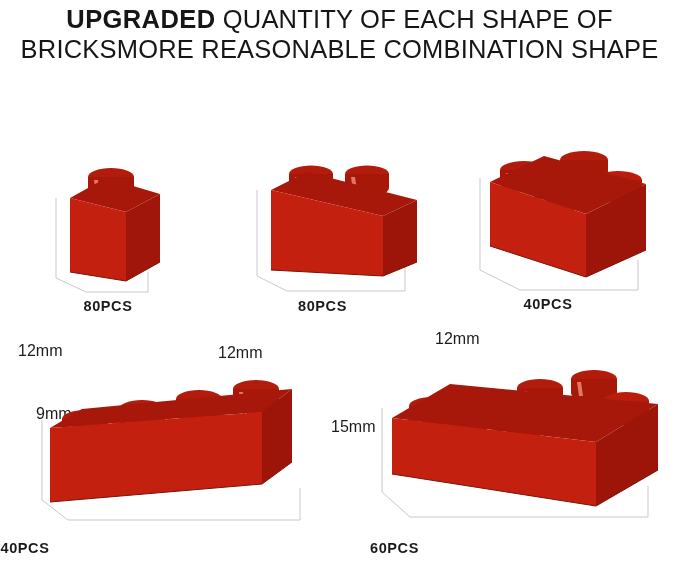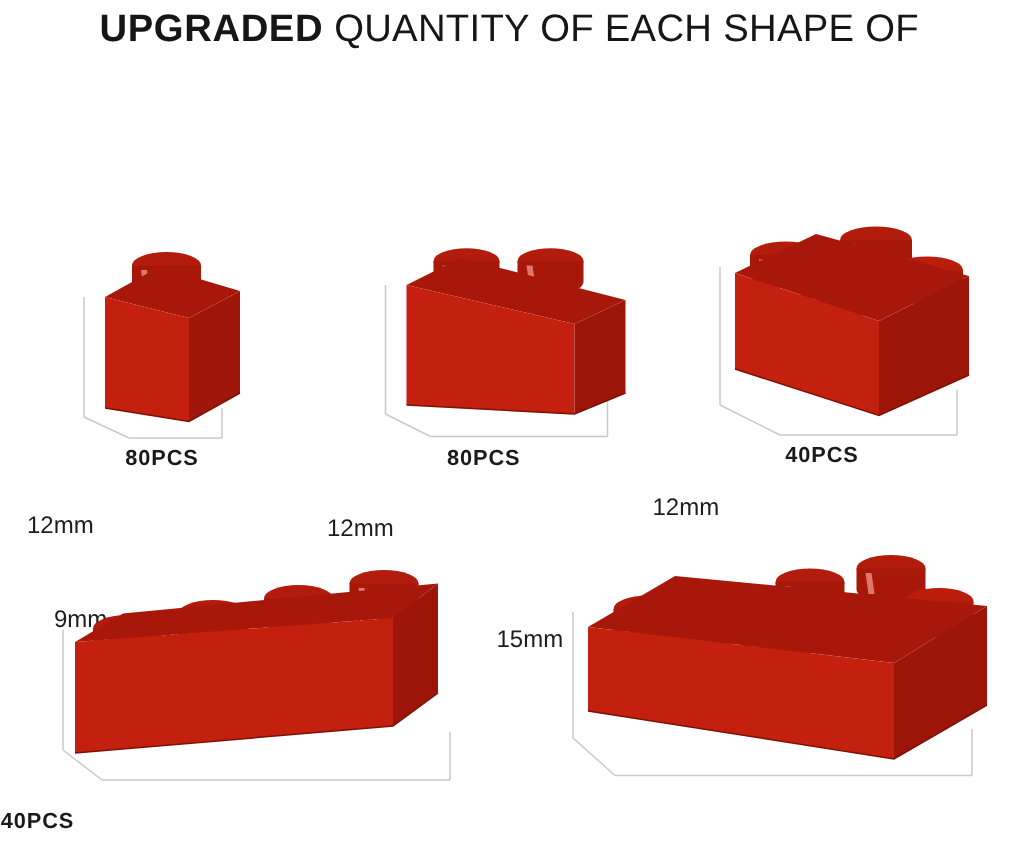--- a/index.html
+++ b/index.html
@@ -51,20 +51,21 @@
     font-weight: 400;
   }
   svg { display: block; overflow: visible; }
   .gline { stroke: #c9c9c9; stroke-width: 1; fill: none; }
 </style>
 </head>
 <body>
 
 <div id="title">
   <span class="upg">UPGRADED</span><span> QUANTITY OF EACH SHAPE OF</span><br>
+  <span>BRICKSMORE REASONABLE COMBINATION SHAPE</span>
 </div>
 
 <div class="brick-cell" style="left:8px; top:150px; width:200px; height:172px;">
   <svg width="200" height="150" viewBox="0 0 200 150">
 
     <path class="gline" d="M 48 48 L 48 128"></path>
     <path class="gline" d="M 48 128 L 78 142"></path>
     <path class="gline" d="M 78 142 L 140 142"></path>
     <path class="gline" d="M 140 142 L 140 122"></path>
 
@@ -235,13 +236,14 @@
       <path d="M 62 56 L 96 32 L 308 14 L 308 14 L 308 14 Z" fill="none"></path>
       <path d="M 62 56 L 120 22 L 328 42 L 266 80 Z" fill="#a8180a"></path>
 
       <path d="M 62 56 L 266 80 L 266 144 L 62 112 Z" fill="#c4200f"></path>
 
       <path d="M 266 80 L 328 42 L 328 108 L 266 144 Z" fill="#9d1508"></path>
       <path d="M 62 112 L 266 144 L 328 108" fill="none" stroke="#7d1106" stroke-width="1"></path>
     </g>
   </svg>
 
+  <div class="cap" style="left:-110px; top:178px;">60PCS</div>
 </div>
 
 </body></html>

